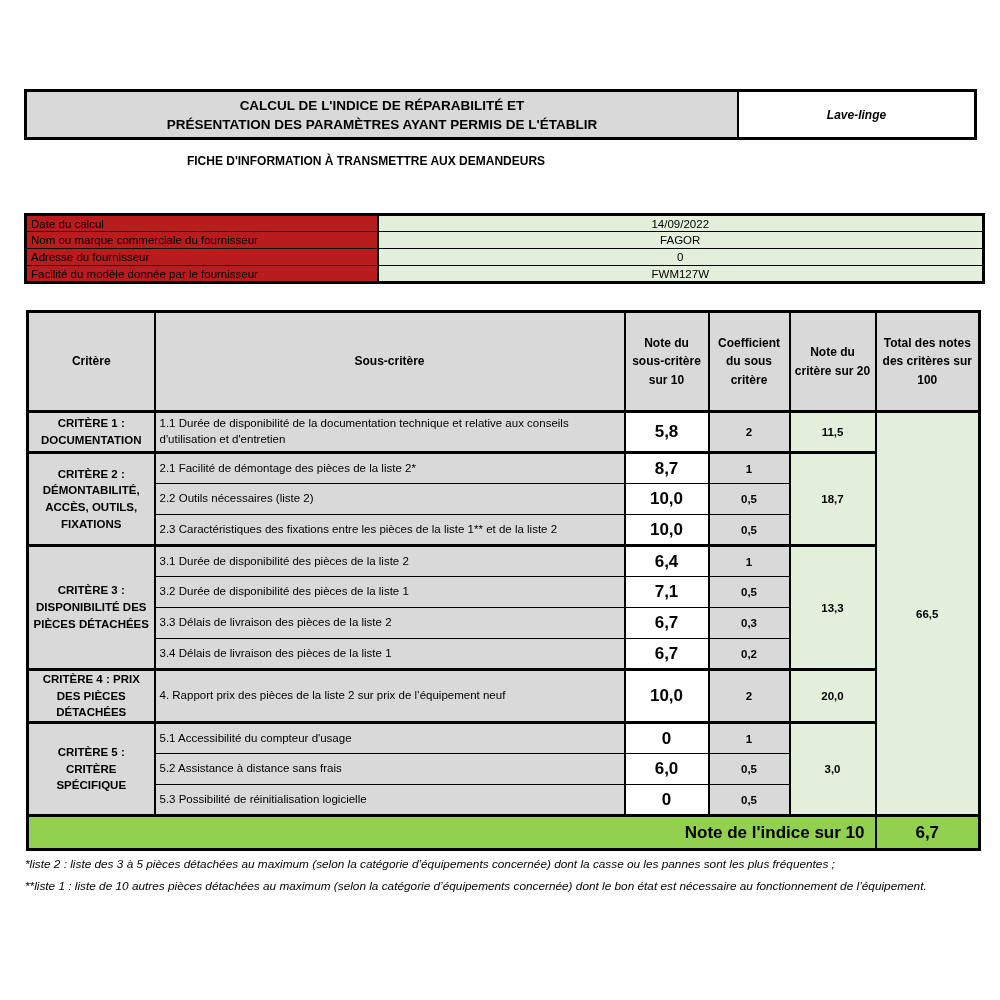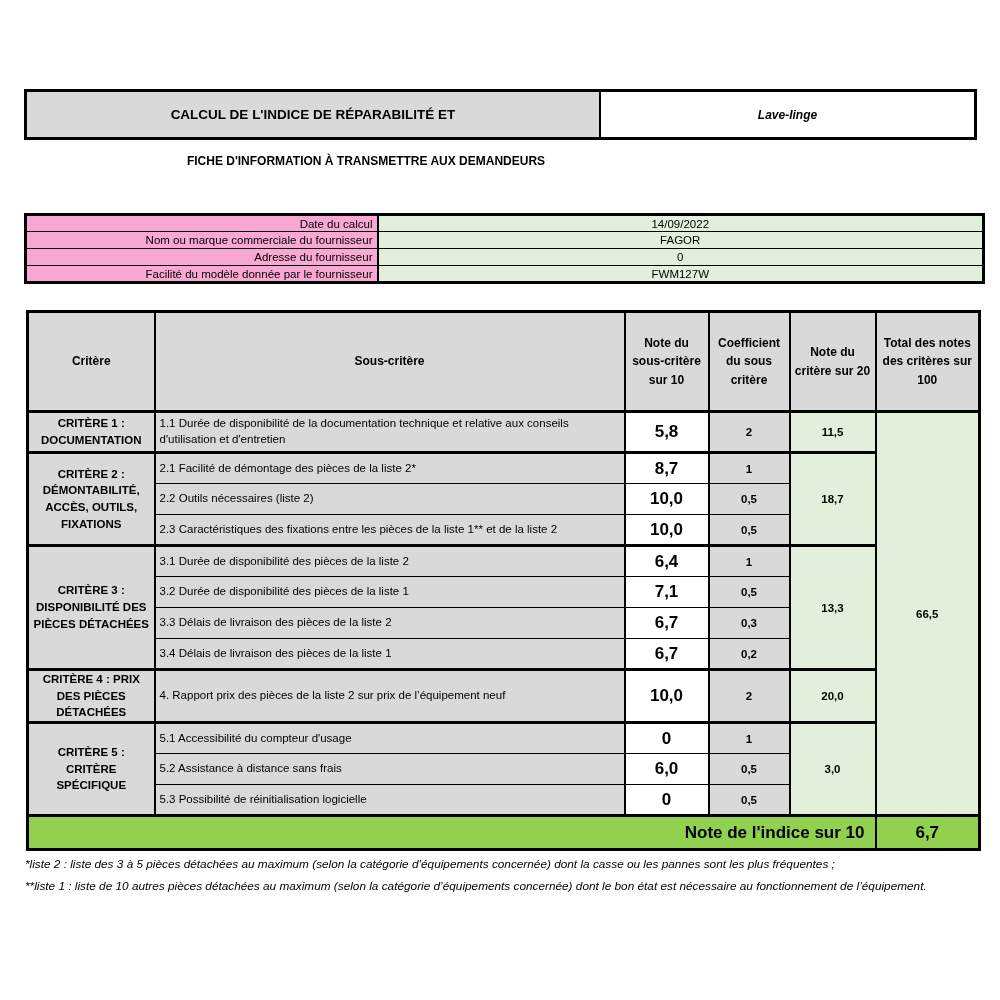--- a/index.html
+++ b/index.html
@@ -13,21 +13,21 @@
   #page { position: relative; width: 1000px; height: 1000px; background: #fff; overflow: hidden; }
 
   
   .header-box {
     position: absolute; top: 89px; left: 24px;
     width: 953px; height: 51px;
     border: 3px solid #000;
     display: flex;
   }
   .header-title-cell {
-    width: 574px;
+    width: 712px;
     background: #d9d9d9;
     border-right: 2px solid #000;
     display: flex; flex-direction: column; justify-content: center;
     text-align: center;
     font-weight: bold; font-size: 13.5px; line-height: 19px;
   }
   .header-category-cell {
     flex: 1; background: #fff;
     display: flex; align-items: center; justify-content: center;
     font-weight: bold; font-style: italic; font-size: 12px;
@@ -48,23 +48,23 @@
     border: 3px solid #000;
   }
   .info-table td {
     border: 1px solid #000;
     height: 17px;
     font-size: 11.5px;
     padding: 0 4px;
   }
   .info-table td.info-label {
     width: 352px;
-    background: #f9a8d4;
+    background: #b91c1c;
     border-right: 2px solid #000;
-    text-align: right;
+    text-align: left;
   }
   .info-table td.info-value {
     width: 606px;
     background: #e2efda;
     text-align: center;
   }
 
   
   .main-table {
     position: absolute; top: 310px; left: 26px;
@@ -139,20 +139,21 @@
   .footnotes p { margin: 0; }
 </style>
 </head>
 <body>
 
 <div id="page">
 
   <div class="header-box">
     <div class="header-title-cell">
       <div>CALCUL DE L'INDICE DE RÉPARABILITÉ ET</div>
+      <div>PRÉSENTATION DES PARAMÈTRES AYANT PERMIS DE L'ÉTABLIR</div>
     </div>
     <div class="header-category-cell">
       <span>Lave-linge</span>
     </div>
   </div>
 
   <div class="subtitle">
     <div class="line1">FICHE D'INFORMATION À TRANSMETTRE AUX DEMANDEURS</div>
   </div>
 

